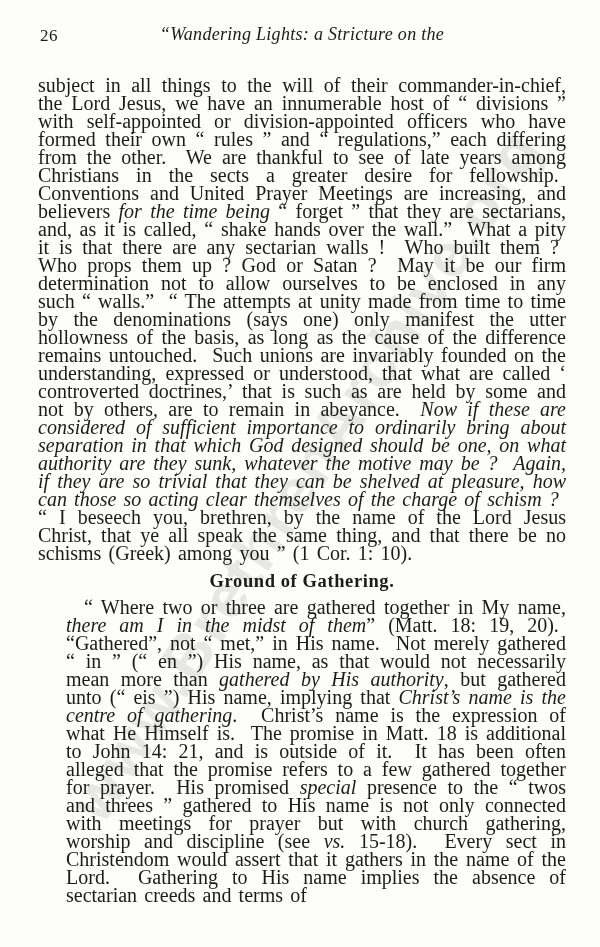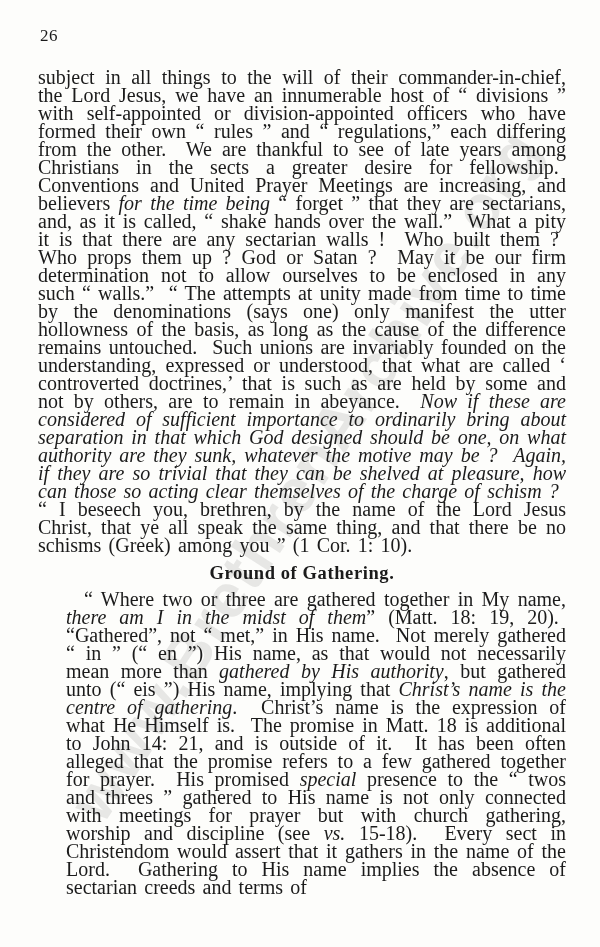--- a/index.html
+++ b/index.html
@@ -28,21 +28,21 @@
     z-index: 0;
     user-select: none;
   }
   .content {
     position: relative; z-index: 1;
     padding: 24px 34px 0 38px;
   }
   .page-header {
     position: relative;
     height: 26px;
-    margin-bottom: 18px;
+    margin-bottom: 26px;
   }
   .page-number {
     position: absolute; left: 2px; top: 2px;
     font-size: 17px;
     letter-spacing: 0.5px;
   }
   .running-title {
     text-align: center;
     font-style: italic;
     font-size: 18px;
@@ -67,20 +67,21 @@
 </style>
 </head>
 <body>
 
 <div class="scan-page">
   <div class="watermark">www.BrethrenArchive.org</div>
 
   <div class="content">
     <div class="page-header">
       <span class="page-number">26</span>
+      <div class="running-title">“Wandering Lights: a Stricture on the</div>
     </div>
 
     <div class="body-text">
         <p class=""><span>subject in all things to the will of their commander-in-chief, the Lord Jesus, we have an innumerable host of “ divisions ” with self-appointed or division-appointed officers who have formed their own “ rules ” and “ regulations,” each differing from the other.&nbsp; We are thankful to see of late years among Christians in the sects a greater desire for fellowship.&nbsp; Conventions and United Prayer Meetings are increasing, and believers </span><i>for the time being</i><span> “ forget ” that they are sectarians, and, as it is called, “ shake hands over the wall.”&nbsp; What a pity it is that there are any sectarian walls !&nbsp; Who built them ?&nbsp; Who props them up ? God or Satan ?&nbsp; May it be our firm determination not to allow ourselves to be enclosed in any such “ walls.”&nbsp; “ The attempts at unity made from time to time by the denominations (says one) only manifest the utter hollowness of the basis, as long as the cause of the difference remains untouched.&nbsp; Such unions are invariably founded on the understanding, expressed or understood, that what are called ‘ controverted doctrines,’ that is such as are held by some and not by others, are to remain in abeyance.&nbsp; </span><i>Now if these are considered of sufficient importance to ordinarily bring about separation in that which God designed should be one, on what authority are they sunk, whatever the motive may be ?&nbsp; Again, if they are so trivial that they can be shelved at pleasure, how can those so acting clear themselves of the charge of schism ?</i><span>&nbsp; “ I beseech you, brethren, by the name of the Lord Jesus Christ, that ye all speak the same thing, and that there be no schisms (Greek) among you ” (1 Cor. 1: 10).</span></p>
         <h2 class="section-heading">Ground of Gathering.</h2>
         <p class="indent"><span>“ Where two or three are gathered together in My name, </span><i>there am I in the midst of them</i><span>” (Matt. 18: 19, 20).&nbsp; “Gathered”, not “ met,” in His name.&nbsp; Not merely gathered “ in ” (“ en ”) His name, as that would not necessarily mean more than </span><i>gathered by His authority</i><span>, but gathered unto (“ eis ”) His name, implying that </span><i>Christ’s name is the centre of gathering</i><span>.&nbsp; Christ’s name is the expression of what He Himself is.&nbsp; The promise in Matt. 18 is additional to John 14: 21, and is outside of it.&nbsp; It has been often alleged that the promise refers to a few gathered together for prayer.&nbsp; His promised </span><i>special</i><span> presence to the “ twos and threes ” gathered to His name is not only connected with meetings for prayer but with church gathering, worship and discipline (see </span><i>vs.</i><span> 15-18).&nbsp; Every sect in Christendom would assert that it gathers in the name of the Lord.&nbsp; Gathering to His name implies the absence of sectarian creeds and terms of</span></p>
       </div>
   </div>
 </div>
 

